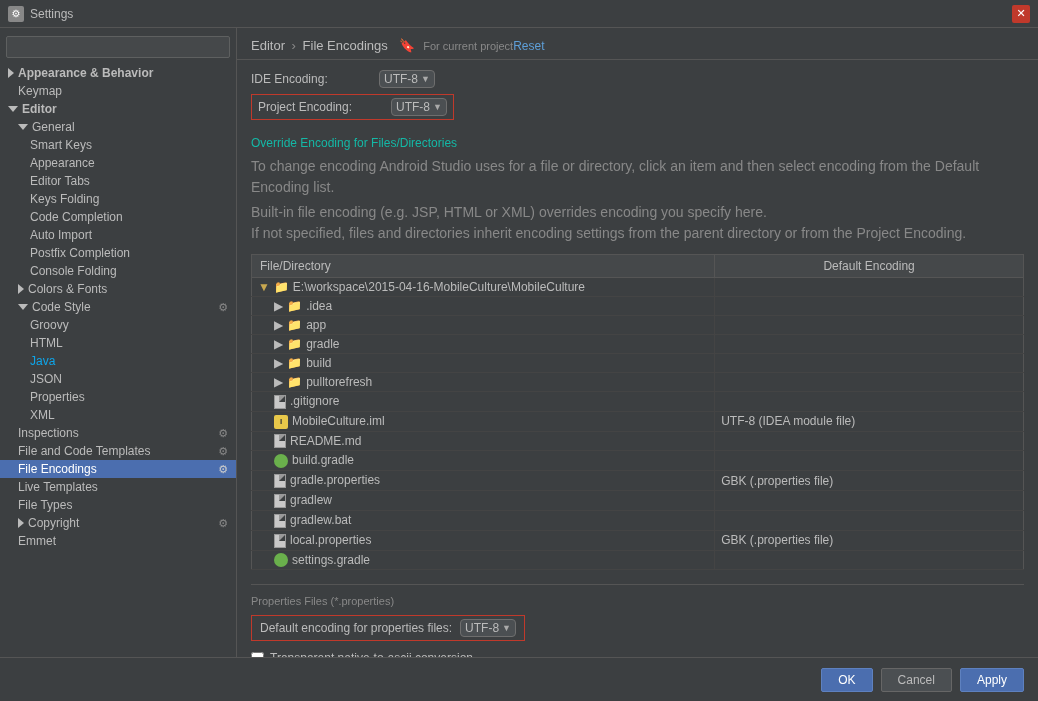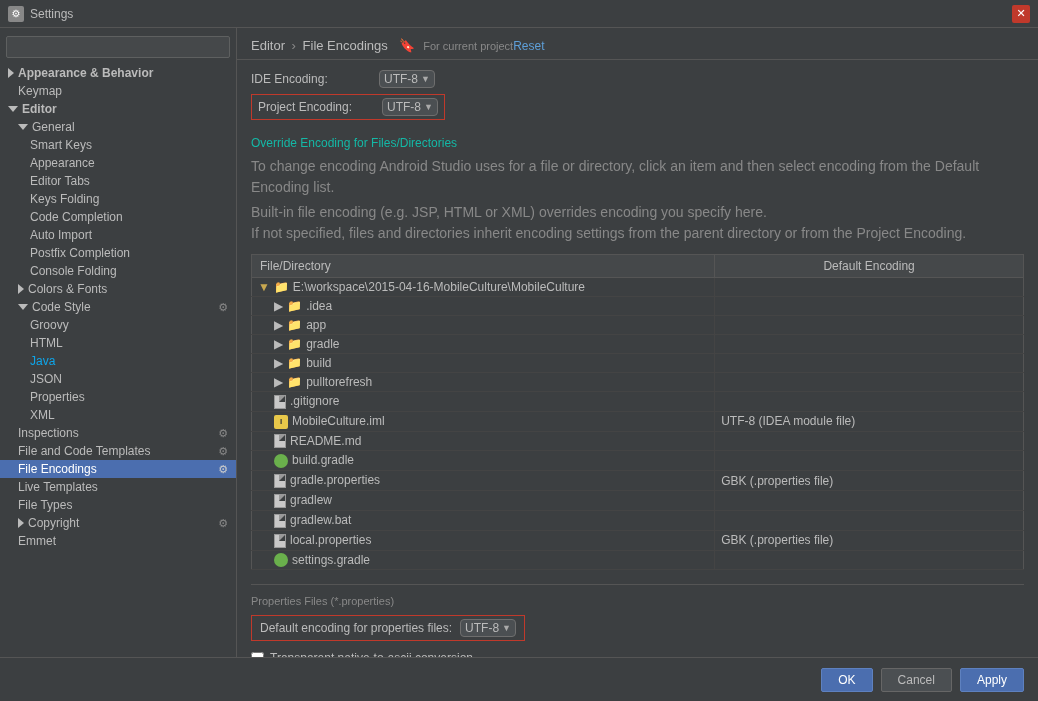--- a/index.html
+++ b/index.html
@@ -158,21 +158,21 @@
       align-items: center;
       gap: 3px;
       border-radius: 4px;
     }
     .dropdown .arrow { color: #aaa; font-size: 9px; }
     .project-encoding-row {
       border: 1px solid #c0392b;
       padding: 3px 6px;
       display: inline-flex;
       align-items: center;
-      gap: 4px;
+      gap: 13px;
       margin-bottom: 10px;
     }
     .override-title {
       color: #14b8a6;
       margin-bottom: 6px;
       font-size: 12px;
     }
     .info-text {
       color: #888;
       font-size: 14px;

